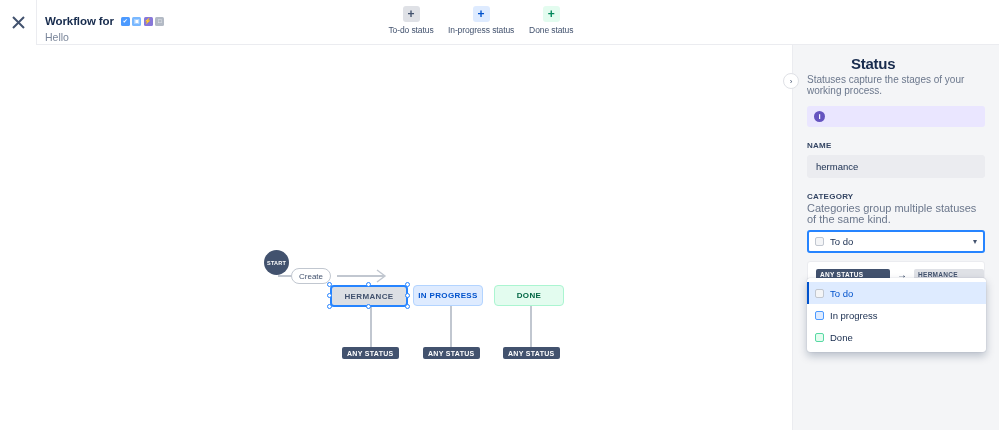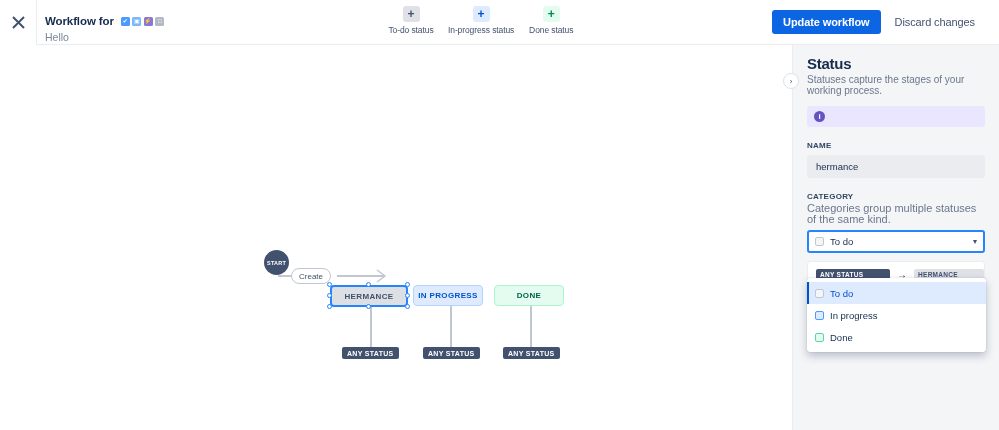--- a/index.html
+++ b/index.html
@@ -154,21 +154,21 @@
   .collapse-btn {
     position: absolute; left: 783px; top: 73px;
     width: 16px; height: 16px; border-radius: 50%;
     background: #ffffff; border: 1px solid #dfe1e6;
     display: flex; align-items: center; justify-content: center;
     font-size: 8px; color: #42526e; cursor: pointer; z-index: 40;
   }
   .sb-inner { padding: 10px 14px 0 14px; }
   .sb-title {
     font-size: 15px; font-weight: bold; color: #172b4d;
-    letter-spacing: -0.25px; line-height: 17px;
+    letter-spacing: -0.25px; line-height: 17px; margin-left: 44px;
   }
   .sb-sub {
     font-size: 10px; color: #6b778c; margin-top: 2px; line-height: 11px;
   }
   .info-banner {
     margin-top: 10px; background: #eae6ff; border-radius: 3px;
     padding: 5px 7px; display: flex; align-items: center; gap: 5px;
   }
   .info-icon {
     width: 11px; height: 11px; border-radius: 50%; background: #6554c0;
@@ -279,24 +279,20 @@
       <div class="tool">
         <span class="tool-icon blue">+</span>
         <span class="tool-label">In-progress status</span>
       </div>
       <div class="tool">
         <span class="tool-icon green">+</span>
         <span class="tool-label">Done status</span>
       </div>
     </div>
 
-    <div class="header-actions">
-      <button class="btn-primary">Update workflow</button>
-      <button class="btn-subtle">Discard changes</button>
-    </div>
   </div>
   <div class="header-rule"></div>
   <div class="canvas-edge-l"></div>
 
   <div class="canvas">
 
     <div class="conn" style="left:242px; top:230px; width:30px; height:1.5px;"></div>
     <div class="conn" style="left:301px; top:230px; width:48px; height:1.5px;"></div>
     <svg style="position:absolute; left:340px; top:224px;" width="16" height="14">
       <path d="M1 1 L9 7 L1 13" stroke="#c1c7d0" stroke-width="1.4" fill="none"></path>

